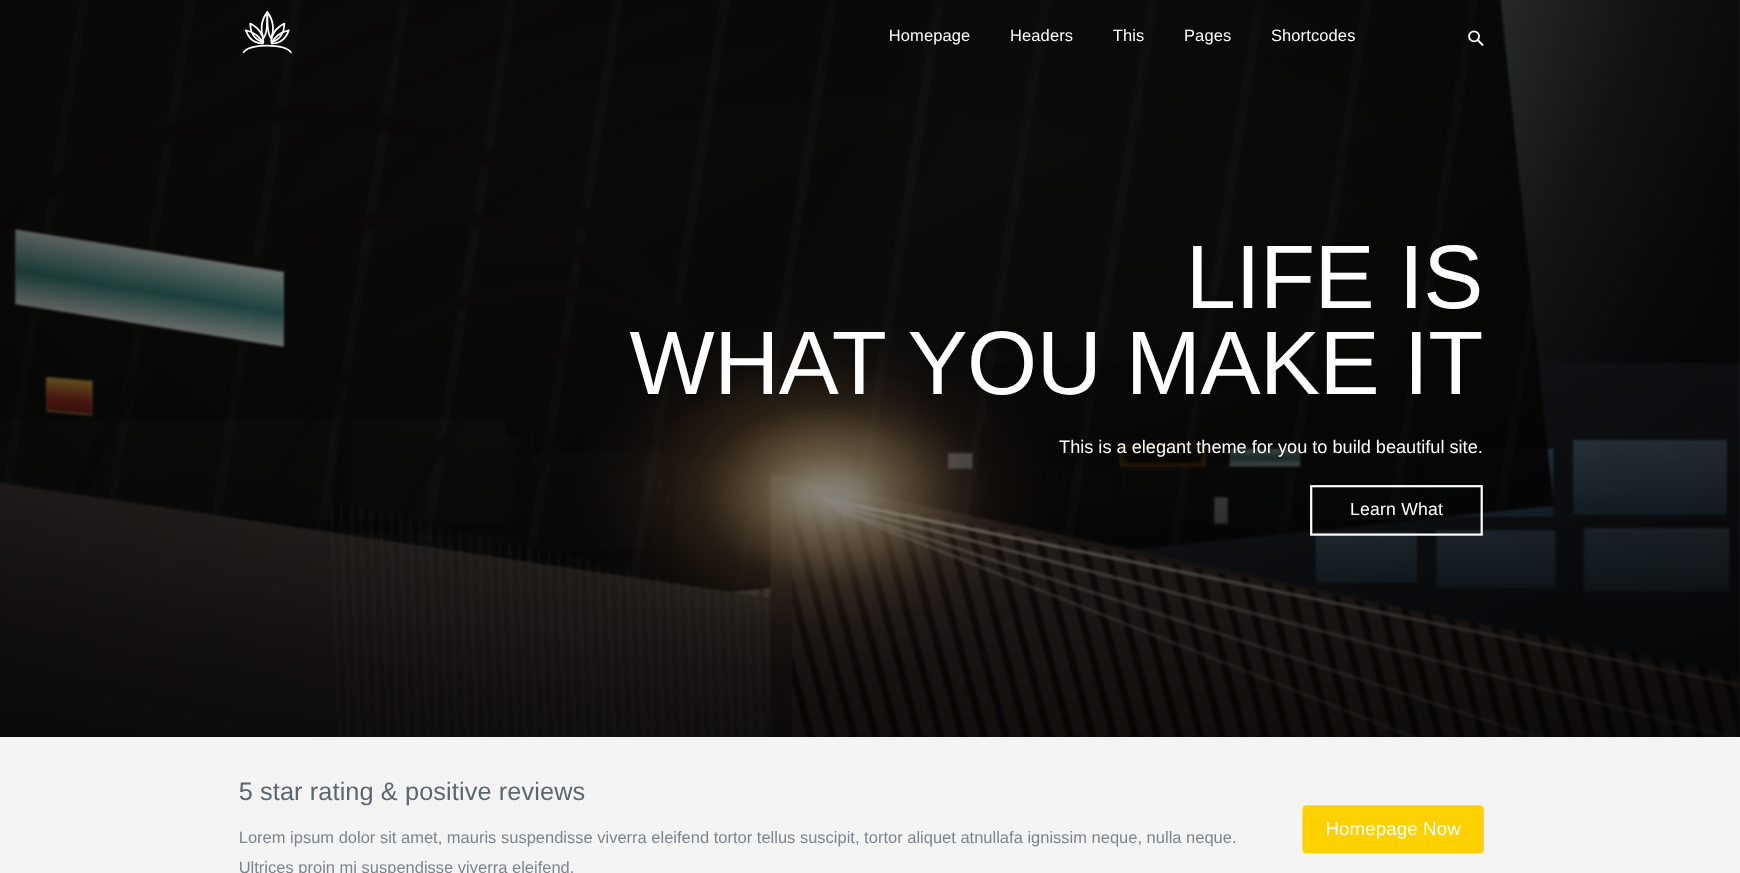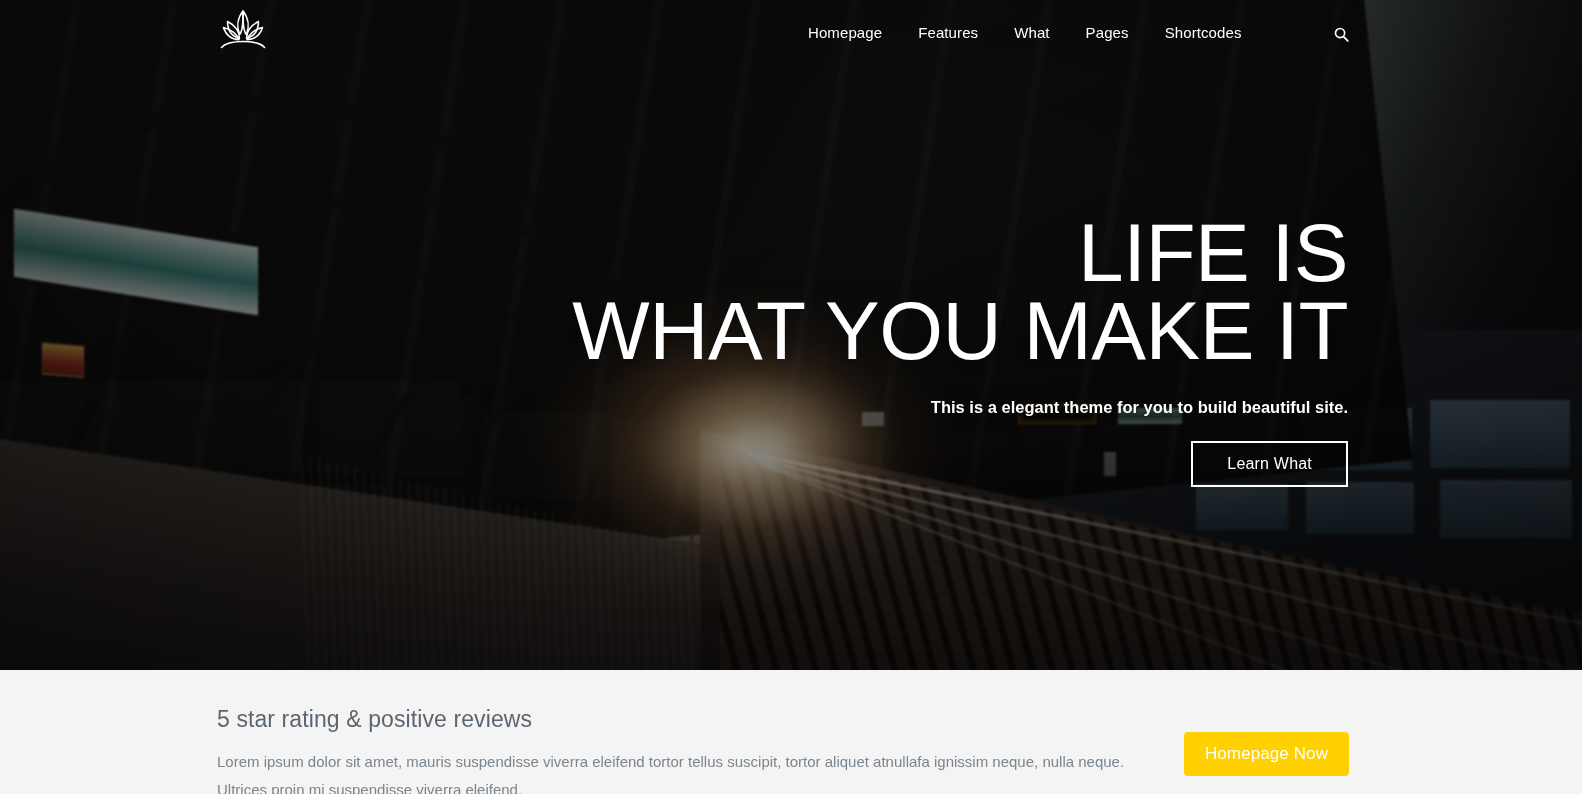--- a/index.html
+++ b/index.html
@@ -242,21 +242,21 @@
     line-height:78px;
     font-weight:400;
     letter-spacing:-0.5px;
     text-transform:uppercase;
     text-shadow:0 2px 14px rgba(0,0,0,.30);
   }
   .hero-sub{
     margin-top:28px;
     color:#ffffff;
     font-size:16.5px;
-    font-weight:700;
+    font-weight:400;
     text-shadow:0 1px 5px rgba(0,0,0,.6);
   }
   .hero-btn{
     display:inline-block;
     margin-top:24px;
     padding:12px 34px;
     border:2px solid #ffffff;
     background:transparent;
     color:#ffffff;
     font-size:16px;
@@ -388,22 +388,22 @@
             <path d="M44.5 16.5 C44.4 25.2 40 31.4 32.6 33.2 C32.4 27 36.6 20.2 44.5 16.5 Z"></path>
             <path d="M9.5 22.5 C12 30.2 17.6 34.4 25 34.6 C23.4 29.6 17.4 24.2 9.5 22.5 Z"></path>
             <path d="M48.5 22.5 C46 30.2 40.4 34.4 33 34.6 C34.6 29.6 40.6 24.2 48.5 22.5 Z"></path>
             <path d="M7.5 42.5 C14 34.5 44 34.5 50.5 42.5"></path>
           </g>
         </svg>
       </div>
 
       <div class="nav-links">
         <a href="#">Homepage</a>
-        <a href="#">Features</a>
-        <a href="#">What</a>
+        <a href="#">Headers</a>
+        <a href="#">This</a>
         <a href="#">Pages</a>
         <a href="#">Shortcodes</a>
       </div>
 
       <div class="nav-search">
         <svg viewBox="0 0 20 20" width="17" height="17" aria-hidden="true">
           <circle cx="8.3" cy="8.3" r="5.4" fill="none" stroke="#ffffff" stroke-width="1.9"></circle>
           <line x1="12.4" y1="12.4" x2="17.4" y2="17.4" stroke="#ffffff" stroke-width="2.1" stroke-linecap="round"></line>
         </svg>
       </div>

